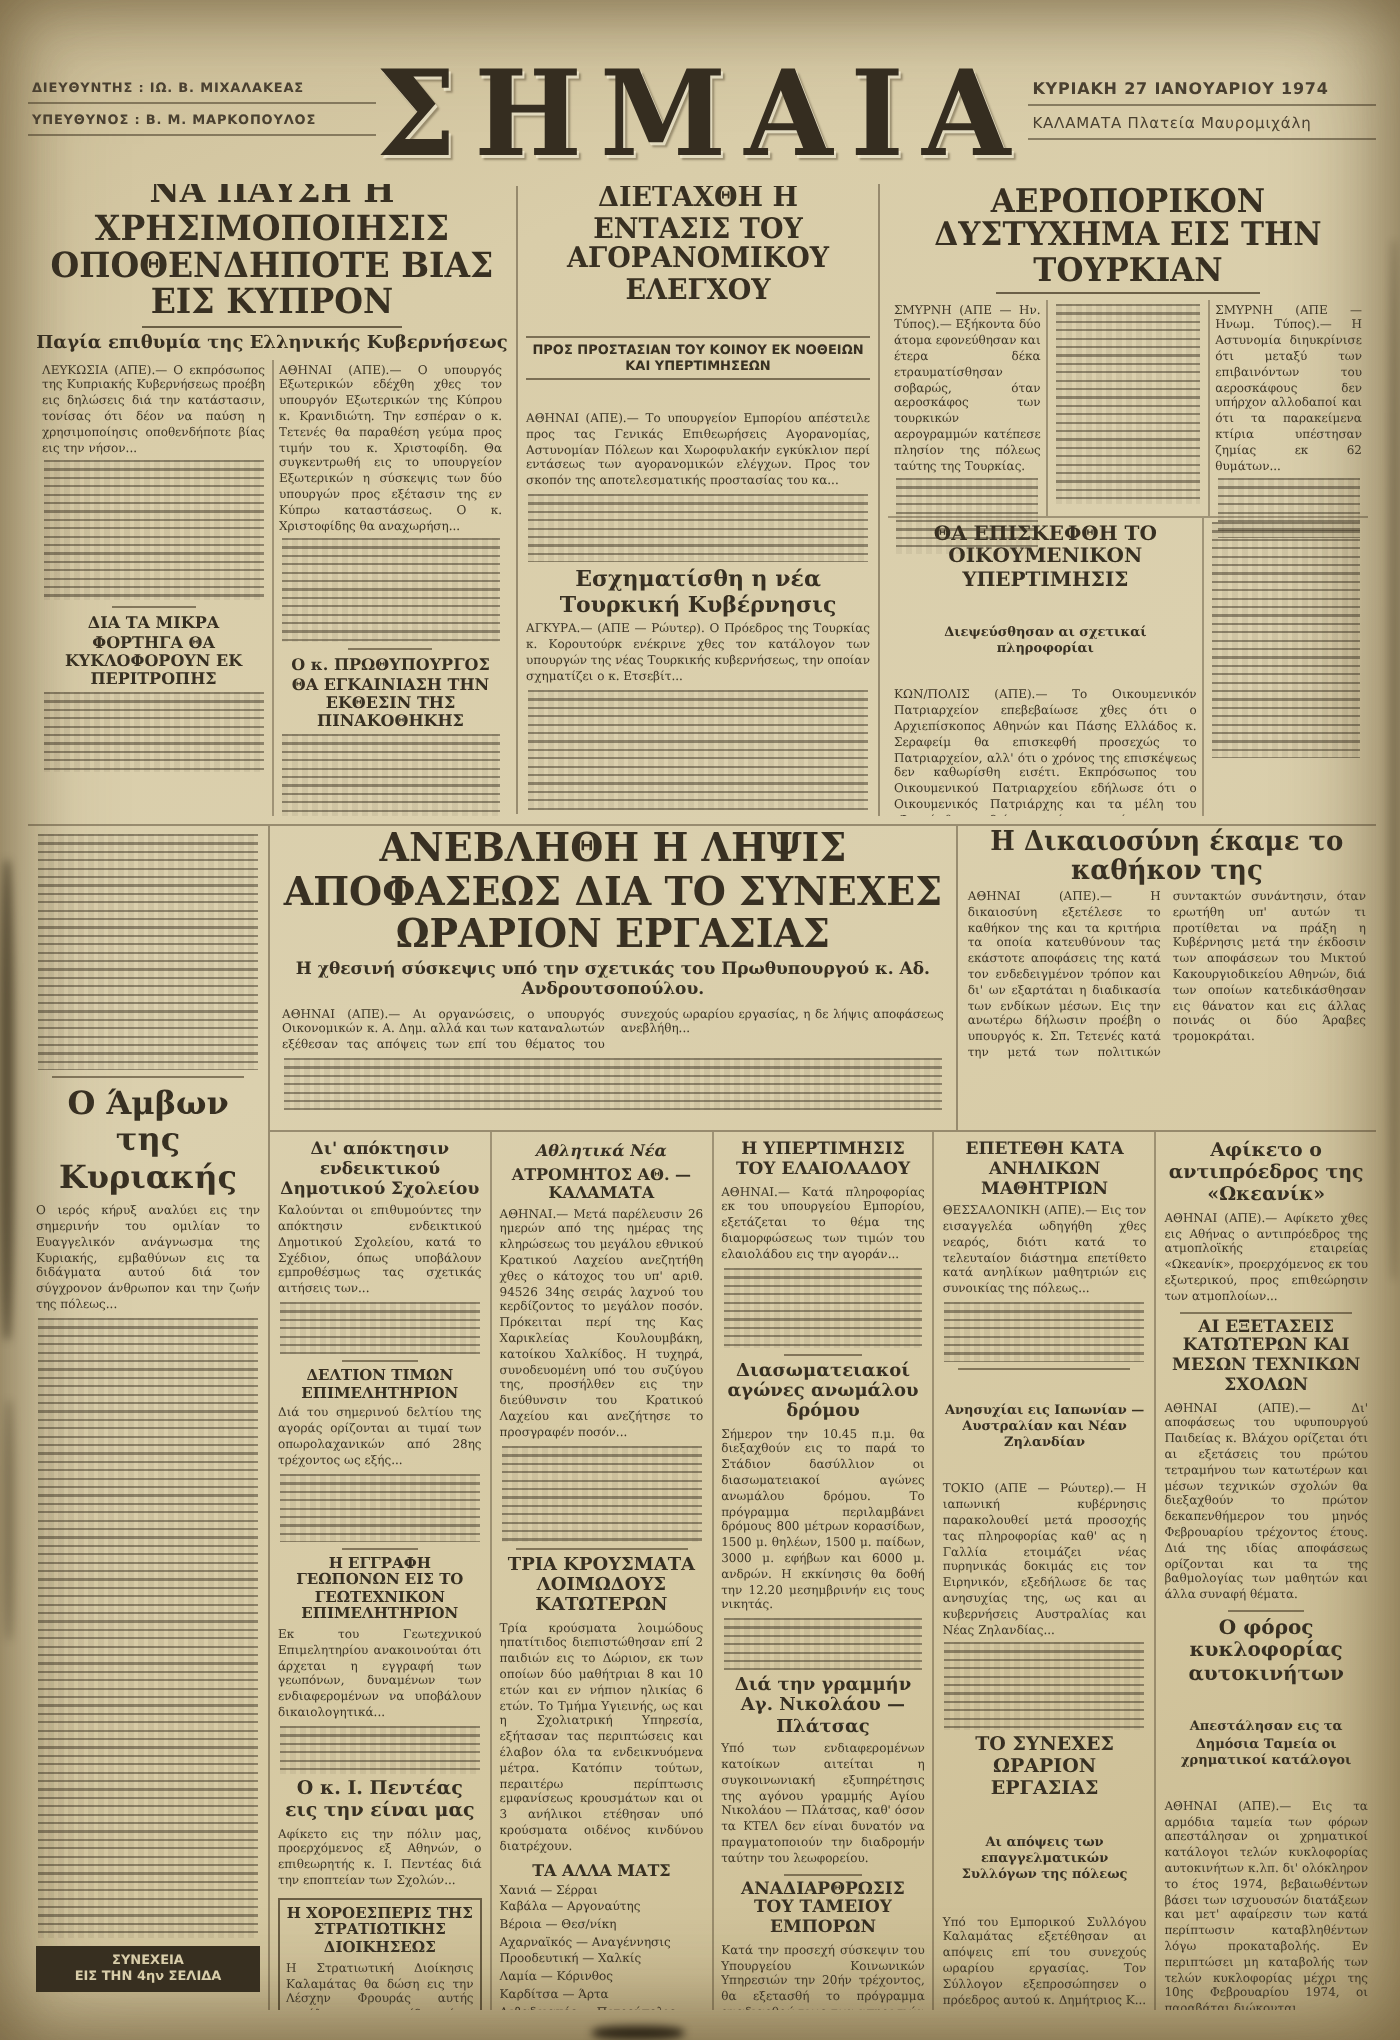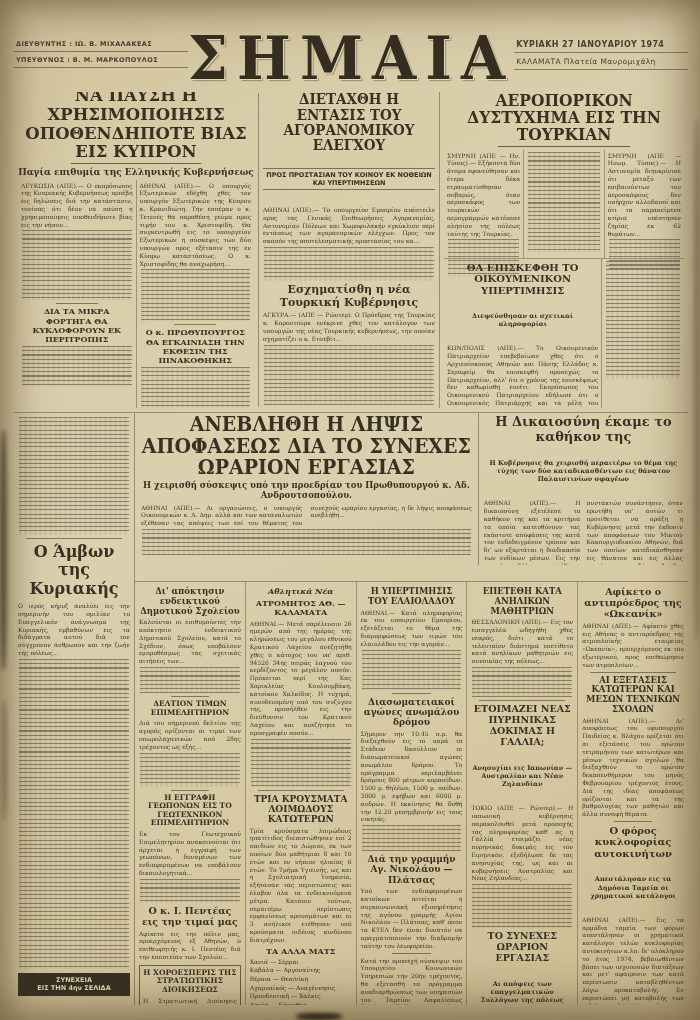--- a/index.html
+++ b/index.html
@@ -62,21 +62,21 @@
   .rowA>section+section{border-left:1px solid rgba(70,58,38,.45);}
   .stA1{width:236px;}
   .stA2{width:172px;}
   .stA3{flex:1;}
   .trio{display:flex;}
   .trio>div{flex:1;min-width:0;padding:0 3px;}
   .trio>div+div{border-left:1px solid rgba(70,58,38,.4);}
 
   .lower{display:flex;height:592px;overflow:hidden;margin-top:4px;border-top:1px solid rgba(70,58,38,.45);}
   .colA{width:112px;padding:2px 4px;overflow:hidden;}
-  .rest{flex:1;min-width:0;border-left:1px solid rgba(70,58,38,.45);display:flex;flex-direction:column;gap:16px;}
+  .rest{flex:1;min-width:0;border-left:1px solid rgba(70,58,38,.45);display:flex;flex-direction:column;}
   .innerRow1{display:flex;height:152px;overflow:hidden;}
   .banner{width:62%;padding:2px 6px;box-sizing:border-box;}
   .banner .h1{font-size:19px;}
   .banner .sub{font-size:8.5px;margin-top:3px;}
   .justice{width:38%;border-left:1px solid rgba(70,58,38,.45);padding:2px 5px;box-sizing:border-box;overflow:hidden;}
   .innerRow2{flex:1;display:flex;overflow:hidden;border-top:1px solid rgba(70,58,38,.45);}
   .innerRow2>div{flex:1;min-width:0;padding:2px 4px;overflow:hidden;}
   .innerRow2>div+div{border-left:1px solid rgba(70,58,38,.4);}
 
   .amvon{font-weight:bold;font-size:16px;text-align:center;line-height:1.15;margin:4px 0;}
@@ -184,46 +184,45 @@
         <div>ΣΥΝΕΧΕΙΑ</div>
         <div>ΕΙΣ ΤΗΝ 4ην ΣΕΛΙΔΑ</div>
       </div>
     </div>
 
     <div class="rest">
 
       <div class="innerRow1">
         <div class="banner">
           <div class="h1">ΑΝΕΒΛΗΘΗ Η ΛΗΨΙΣ ΑΠΟΦΑΣΕΩΣ ΔΙΑ ΤΟ ΣΥΝΕΧΕΣ ΩΡΑΡΙΟΝ ΕΡΓΑΣΙΑΣ</div>
-          <div class="sub">Η χειρισθή σύσκεψις υπό την προεδρίαν του Πρωθυπουργού κ. Αδ. Ανδρουτσοπούλου.</div>
+          <div class="sub">Η χθεσινή σύσκεψις υπό την σχετικάς του Πρωθυπουργού κ. Αδ. Ανδρουτσοπούλου.</div>
           <p class="body" style="column-count:2;column-gap:8px;margin-top:4px">ΑΘΗΝΑΙ (ΑΠΕ).— Αι οργανώσεις, ο υπουργός Οικονομικών κ. Α. Δημ. αλλά και των καταναλωτών εξέθεσαν τας απόψεις των επί του θέματος του συνεχούς ωραρίου εργασίας, η δε λήψις αποφάσεως ανεβλήθη...</p>
           <div class="tx" style="height:26px"></div>
         </div>
         <div class="justice">
           <div class="h1" style="font-size:13px">Η Δικαιοσύνη έκαμε το καθήκον της</div>
-          <div class="minisub">Η Κυβέρνησις θα χειρισθή περαιτέρω το θέμα της τύχης των δύο καταδικασθέντων εις θάνατον Παλαιστινίων σφαγέων</div>
           <p class="body" style="column-count:2;column-gap:6px">ΑΘΗΝΑΙ (ΑΠΕ).— Η δικαιοσύνη εξετέλεσε το καθήκον της και τα κριτήρια τα οποία κατευθύνουν τας εκάστοτε αποφάσεις της κατά τον ενδεδειγμένον τρόπον και δι' ων εξαρτάται η διαδικασία των ενδίκων μέσων. Εις την ανωτέρω δήλωσιν προέβη ο υπουργός κ. Σπ. Τετενές κατά την μετά των πολιτικών συντακτών συνάντησιν, όταν ερωτήθη υπ' αυτών τι προτίθεται να πράξη η Κυβέρνησις μετά την έκδοσιν των αποφάσεων του Μικτού Κακουργιοδικείου Αθηνών, διά των οποίων κατεδικάσθησαν εις θάνατον και εις άλλας ποινάς οι δύο Άραβες τρομοκράται.</p>
         </div>
       </div>
 
       <div class="innerRow2">
 
         <div>
           <div class="sechead" style="font-size:8.5px">Δι' απόκτησιν ενδεικτικού Δημοτικού Σχολείου</div>
           <p class="body">Καλούνται οι επιθυμούντες την απόκτησιν ενδεικτικού Δημοτικού Σχολείου, κατά το Σχέδιον, όπως υποβάλουν εμπροθέσμως τας σχετικάς αιτήσεις των...</p>
           <div class="tx" style="height:26px"></div>
           <div class="shr2"></div>
           <div class="sechead" style="font-size:7.5px">ΔΕΛΤΙΟΝ ΤΙΜΩΝ ΕΠΙΜΕΛΗΤΗΡΙΟΝ</div>
           <p class="body">Διά του σημερινού δελτίου της αγοράς ορίζονται αι τιμαί των οπωρολαχανικών από 28ης τρέχοντος ως εξής...</p>
           <div class="tx" style="height:34px"></div>
           <div class="shr2"></div>
           <div class="sechead" style="font-size:7.5px">Η ΕΓΓΡΑΦΗ ΓΕΩΠΟΝΩΝ ΕΙΣ ΤΟ ΓΕΩΤΕΧΝΙΚΟΝ ΕΠΙΜΕΛΗΤΗΡΙΟΝ</div>
           <p class="body">Εκ του Γεωτεχνικού Επιμελητηρίου ανακοινούται ότι άρχεται η εγγραφή των γεωπόνων, δυναμένων των ενδιαφερομένων να υποβάλουν δικαιολογητικά...</p>
           <div class="tx" style="height:24px"></div>
-          <div class="sechead" style="font-size:9.5px">Ο κ. Ι. Πεντέας εις την τιμαί μας</div>
+          <div class="sechead" style="font-size:9.5px">Ο κ. Ι. Πεντέας εις την είναι μας</div>
           <p class="body">Αφίκετο εις την πόλιν μας, προερχόμενος εξ Αθηνών, ο επιθεωρητής κ. Ι. Πεντέας διά την εποπτείαν των Σχολών...</p>
           <div class="boxed">
             <div class="sechead" style="font-size:7.5px;margin:0 0 2px">Η ΧΟΡΟΕΣΠΕΡΙΣ ΤΗΣ ΣΤΡΑΤΙΩΤΙΚΗΣ ΔΙΟΙΚΗΣΕΩΣ</div>
             <p class="body">Η Στρατιωτική Διοίκησις Καλαμάτας θα δώση εις την Λέσχην Φρουράς αυτής μεγάλην χοροεσπερίδα, μέχρι των πρωινών ωρών, την προσεχή εβδομάδα του Φεβρουαρίου.</p>
           </div>
         </div>
 
         <div>
           <div class="sechead" style="font-size:8px;font-style:italic">Αθλητικά Νέα</div>
           <div class="sechead" style="font-size:8px">ΑΤΡΟΜΗΤΟΣ ΑΘ. — ΚΑΛΑΜΑΤΑ</div>
@@ -250,30 +249,30 @@
           <div class="sechead" style="font-size:8.5px">Η ΥΠΕΡΤΙΜΗΣΙΣ ΤΟΥ ΕΛΑΙΟΛΑΔΟΥ</div>
           <p class="body">ΑΘΗΝΑΙ.— Κατά πληροφορίας εκ του υπουργείου Εμπορίου, εξετάζεται το θέμα της διαμορφώσεως των τιμών του ελαιολάδου εις την αγοράν...</p>
           <div class="tx" style="height:40px"></div>
           <div class="shr2"></div>
           <div class="sechead" style="font-size:9px">Διασωματειακοί αγώνες ανωμάλου δρόμου</div>
           <p class="body">Σήμερον την 10.45 π.μ. θα διεξαχθούν εις το παρά το Στάδιον δασύλλιον οι διασωματειακοί αγώνες ανωμάλου δρόμου. Το πρόγραμμα περιλαμβάνει δρόμους 800 μέτρων κορασίδων, 1500 μ. θηλέων, 1500 μ. παίδων, 3000 μ. εφήβων και 6000 μ. ανδρών. Η εκκίνησις θα δοθή την 12.20 μεσημβρινήν εις τους νικητάς.</p>
           <div class="tx" style="height:26px"></div>
           <div class="sechead" style="font-size:9px">Διά την γραμμήν Αγ. Νικολάου — Πλάτσας</div>
           <p class="body">Υπό των ενδιαφερομένων κατοίκων αιτείται η συγκοινωνιακή εξυπηρέτησις της αγόνου γραμμής Αγίου Νικολάου — Πλάτσας, καθ' όσον τα ΚΤΕΛ δεν είναι δυνατόν να πραγματοποιούν την διαδρομήν ταύτην του λεωφορείου.</p>
           <div class="shr2"></div>
+          <div class="sechead" style="font-size:8.5px">ΑΝΑΔΙΑΡΘΡΩΣΙΣ ΤΟΥ ΤΑΜΕΙΟΥ ΕΜΠΟΡΩΝ</div>
           <p class="body">Κατά την προσεχή σύσκεψιν του Υπουργείου Κοινωνικών Υπηρεσιών την 20ήν τρέχοντος, θα εξετασθή το πρόγραμμα αναδιαρθρώσεως των υπηρεσιών του Ταμείου Ασφαλίσεως Εμπόρων (ΤΑΕ), παρισταμένων του Προέδρου, του Γεν. Διευθυντού και του Νομικού Συμβούλου.</p>
 
         </div>
 
         <div>
           <div class="sechead" style="font-size:8.5px">ΕΠΕΤΕΘΗ ΚΑΤΑ ΑΝΗΛΙΚΩΝ ΜΑΘΗΤΡΙΩΝ</div>
           <p class="body">ΘΕΣΣΑΛΟΝΙΚΗ (ΑΠΕ).— Εις τον εισαγγελέα ωδηγήθη χθες νεαρός, διότι κατά το τελευταίον διάστημα επετίθετο κατά ανηλίκων μαθητριών εις συνοικίας της πόλεως...</p>
           <div class="tx" style="height:30px"></div>
           <div class="shr"></div>
-          <div class="sechead" style="font-size:9.5px">ΕΤΟΙΜΑΖΕΙ ΝΕΑΣ ΠΥΡΗΝΙΚΑΣ ΔΟΚΙΜΑΣ Η ΓΑΛΛΙΑ;</div>
           <div class="minisub">Ανησυχίαι εις Ιαπωνίαν — Αυστραλίαν και Νέαν Ζηλανδίαν</div>
           <p class="body">ΤΟΚΙΟ (ΑΠΕ — Ρώυτερ).— Η ιαπωνική κυβέρνησις παρακολουθεί μετά προσοχής τας πληροφορίας καθ' ας η Γαλλία ετοιμάζει νέας πυρηνικάς δοκιμάς εις τον Ειρηνικόν, εξεδήλωσε δε τας ανησυχίας της, ως και αι κυβερνήσεις Αυστραλίας και Νέας Ζηλανδίας...</p>
           <div class="tx" style="height:44px"></div>
           <div class="sechead" style="font-size:9.5px">ΤΟ ΣΥΝΕΧΕΣ ΩΡΑΡΙΟΝ ΕΡΓΑΣΙΑΣ</div>
           <div class="minisub">Αι απόψεις των επαγγελματικών Συλλόγων της πόλεως</div>
           <p class="body">Υπό του Εμπορικού Συλλόγου Καλαμάτας εξετέθησαν αι απόψεις επί του συνεχούς ωραρίου εργασίας. Τον Σύλλογον εξεπροσώπησεν ο πρόεδρος αυτού κ. Δημήτριος Κ...</p>
           <div class="tx" style="height:40px"></div>
         </div>
 
         <div>

